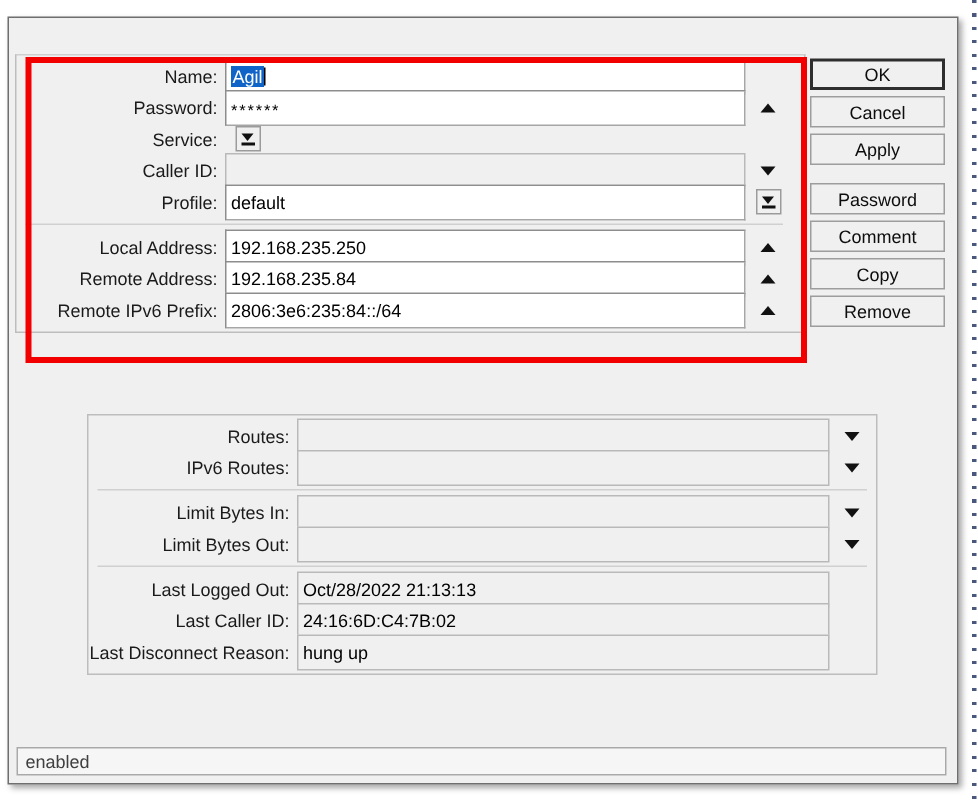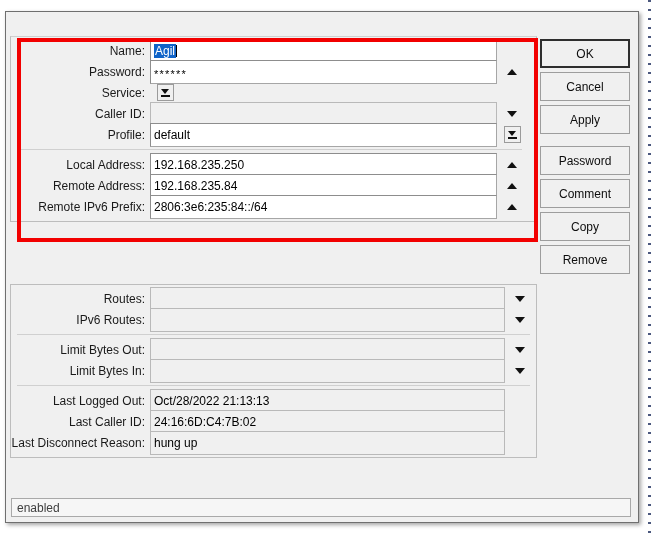--- a/index.html
+++ b/index.html
@@ -218,21 +218,21 @@
   #buttons {
     position: absolute;
     right: 8px;
     top: 7px;
     width: 90px;
     display: flex;
     flex-direction: column;
     gap: 4px;
   }
   .btn {
-    height: 29px;
+    height: 21px;
     background: #f0f0f0;
     border: 1px solid #9d9d9d;
     box-sizing: border-box;
     font-size: 12px;
     color: #0d0d0d;
     display: flex;
     align-items: center;
     justify-content: center;
     cursor: pointer;
     font-family: "Liberation Sans", sans-serif;
@@ -363,21 +363,21 @@
           <div class="label">Remote IPv6 Prefix:</div>
           <div class="field">
               <span>2806:3e6:235:84::/64</span>
             </div>
           <div class="widget">
               <span class="tri tri-up"></span>
             </div>
         </div>
       </div>
 
-      <div class="sub-panel" id="panel-routes" style="top:252px;">
+      <div class="sub-panel" id="panel-routes" style="top:244px;margin-left:48px;">
         <div class="row">
           <div class="label">Routes:</div>
           <div class="field readonly">
               <span></span>
             </div>
           <div class="widget">
               <span class="tri tri-down"></span>
             </div>
         </div>
         <div class="row">
@@ -386,30 +386,30 @@
               <span></span>
             </div>
           <div class="widget">
               <span class="tri tri-down"></span>
             </div>
         </div>
 
         <div class="sep"></div>
 
         <div class="row">
+          <div class="label">Limit Bytes In:</div>
+          <div class="field readonly">
+              <span></span>
+            </div>
+          <div class="widget">
+              <span class="tri tri-down"></span>
+            </div>
+        </div>
+        <div class="row">
           <div class="label">Limit Bytes Out:</div>
-          <div class="field readonly">
-              <span></span>
-            </div>
-          <div class="widget">
-              <span class="tri tri-down"></span>
-            </div>
-        </div>
-        <div class="row">
-          <div class="label">Limit Bytes In:</div>
           <div class="field readonly">
               <span></span>
             </div>
           <div class="widget">
               <span class="tri tri-down"></span>
             </div>
         </div>
 
         <div class="sep"></div>
 

